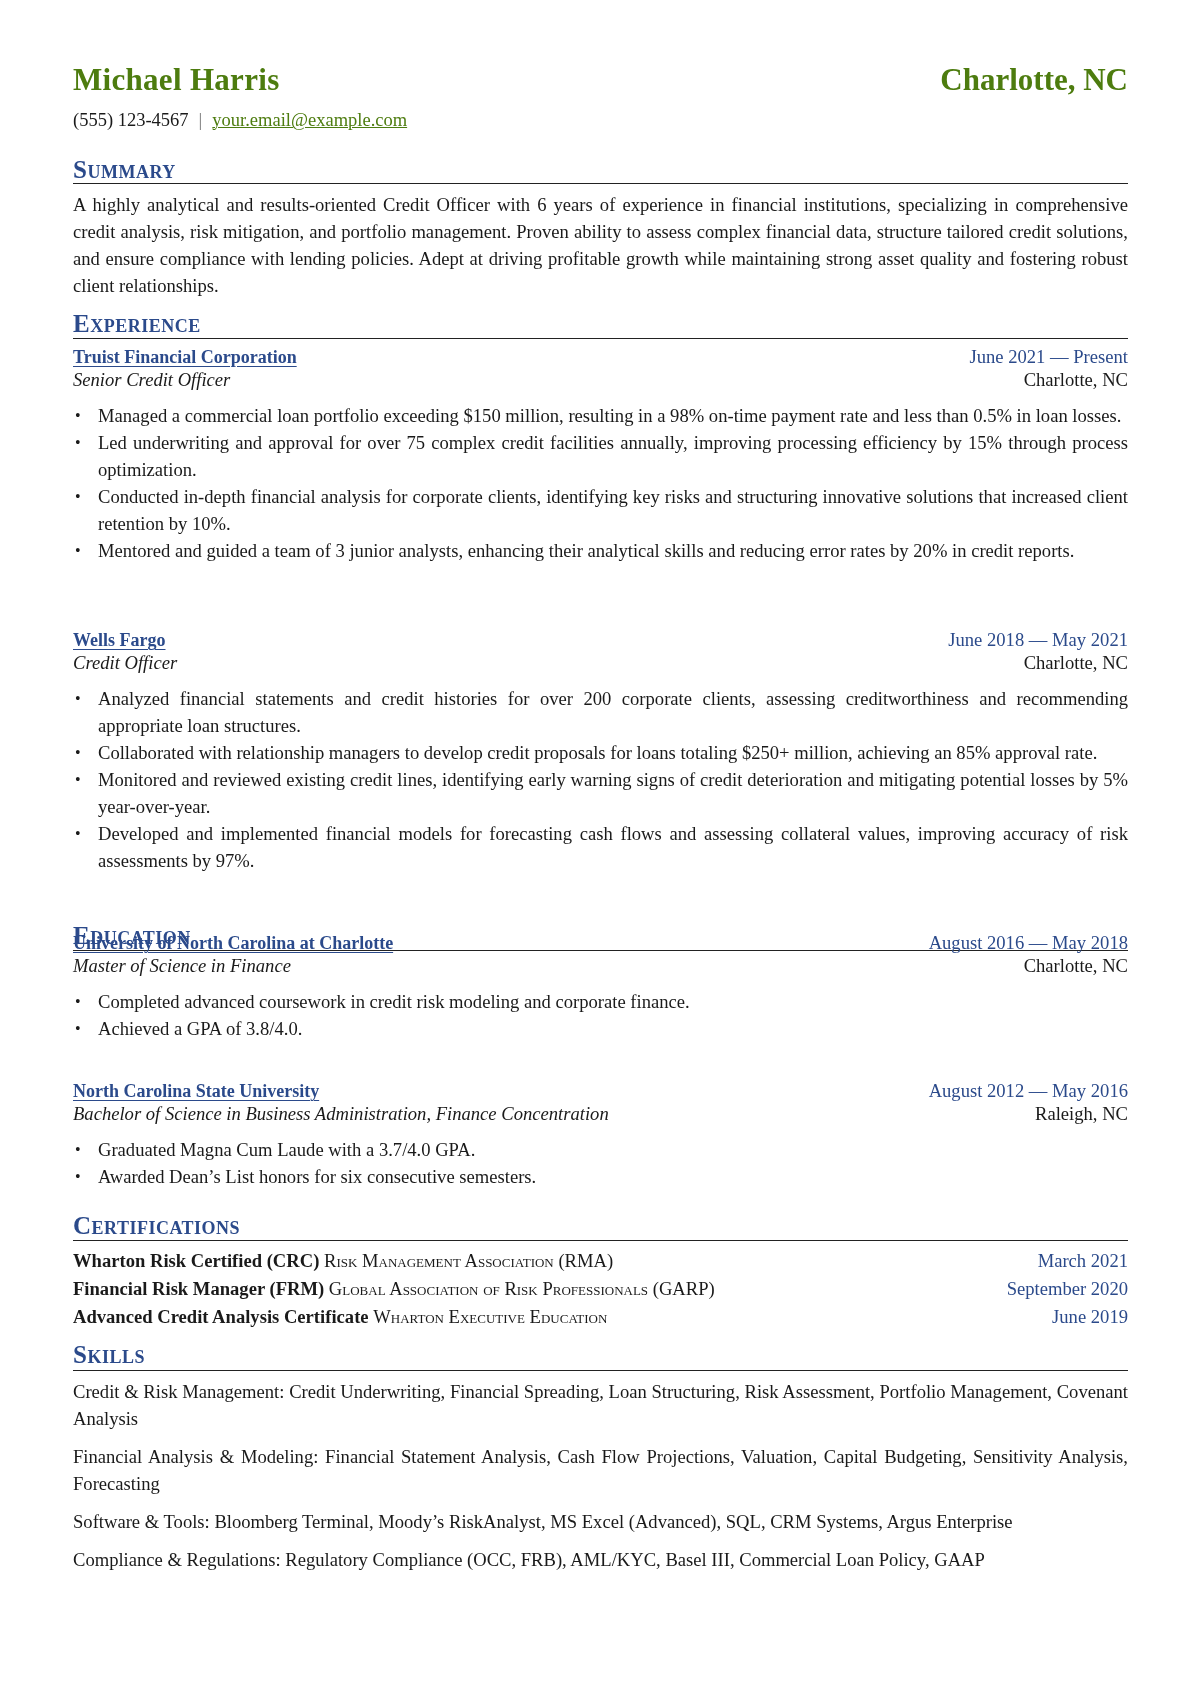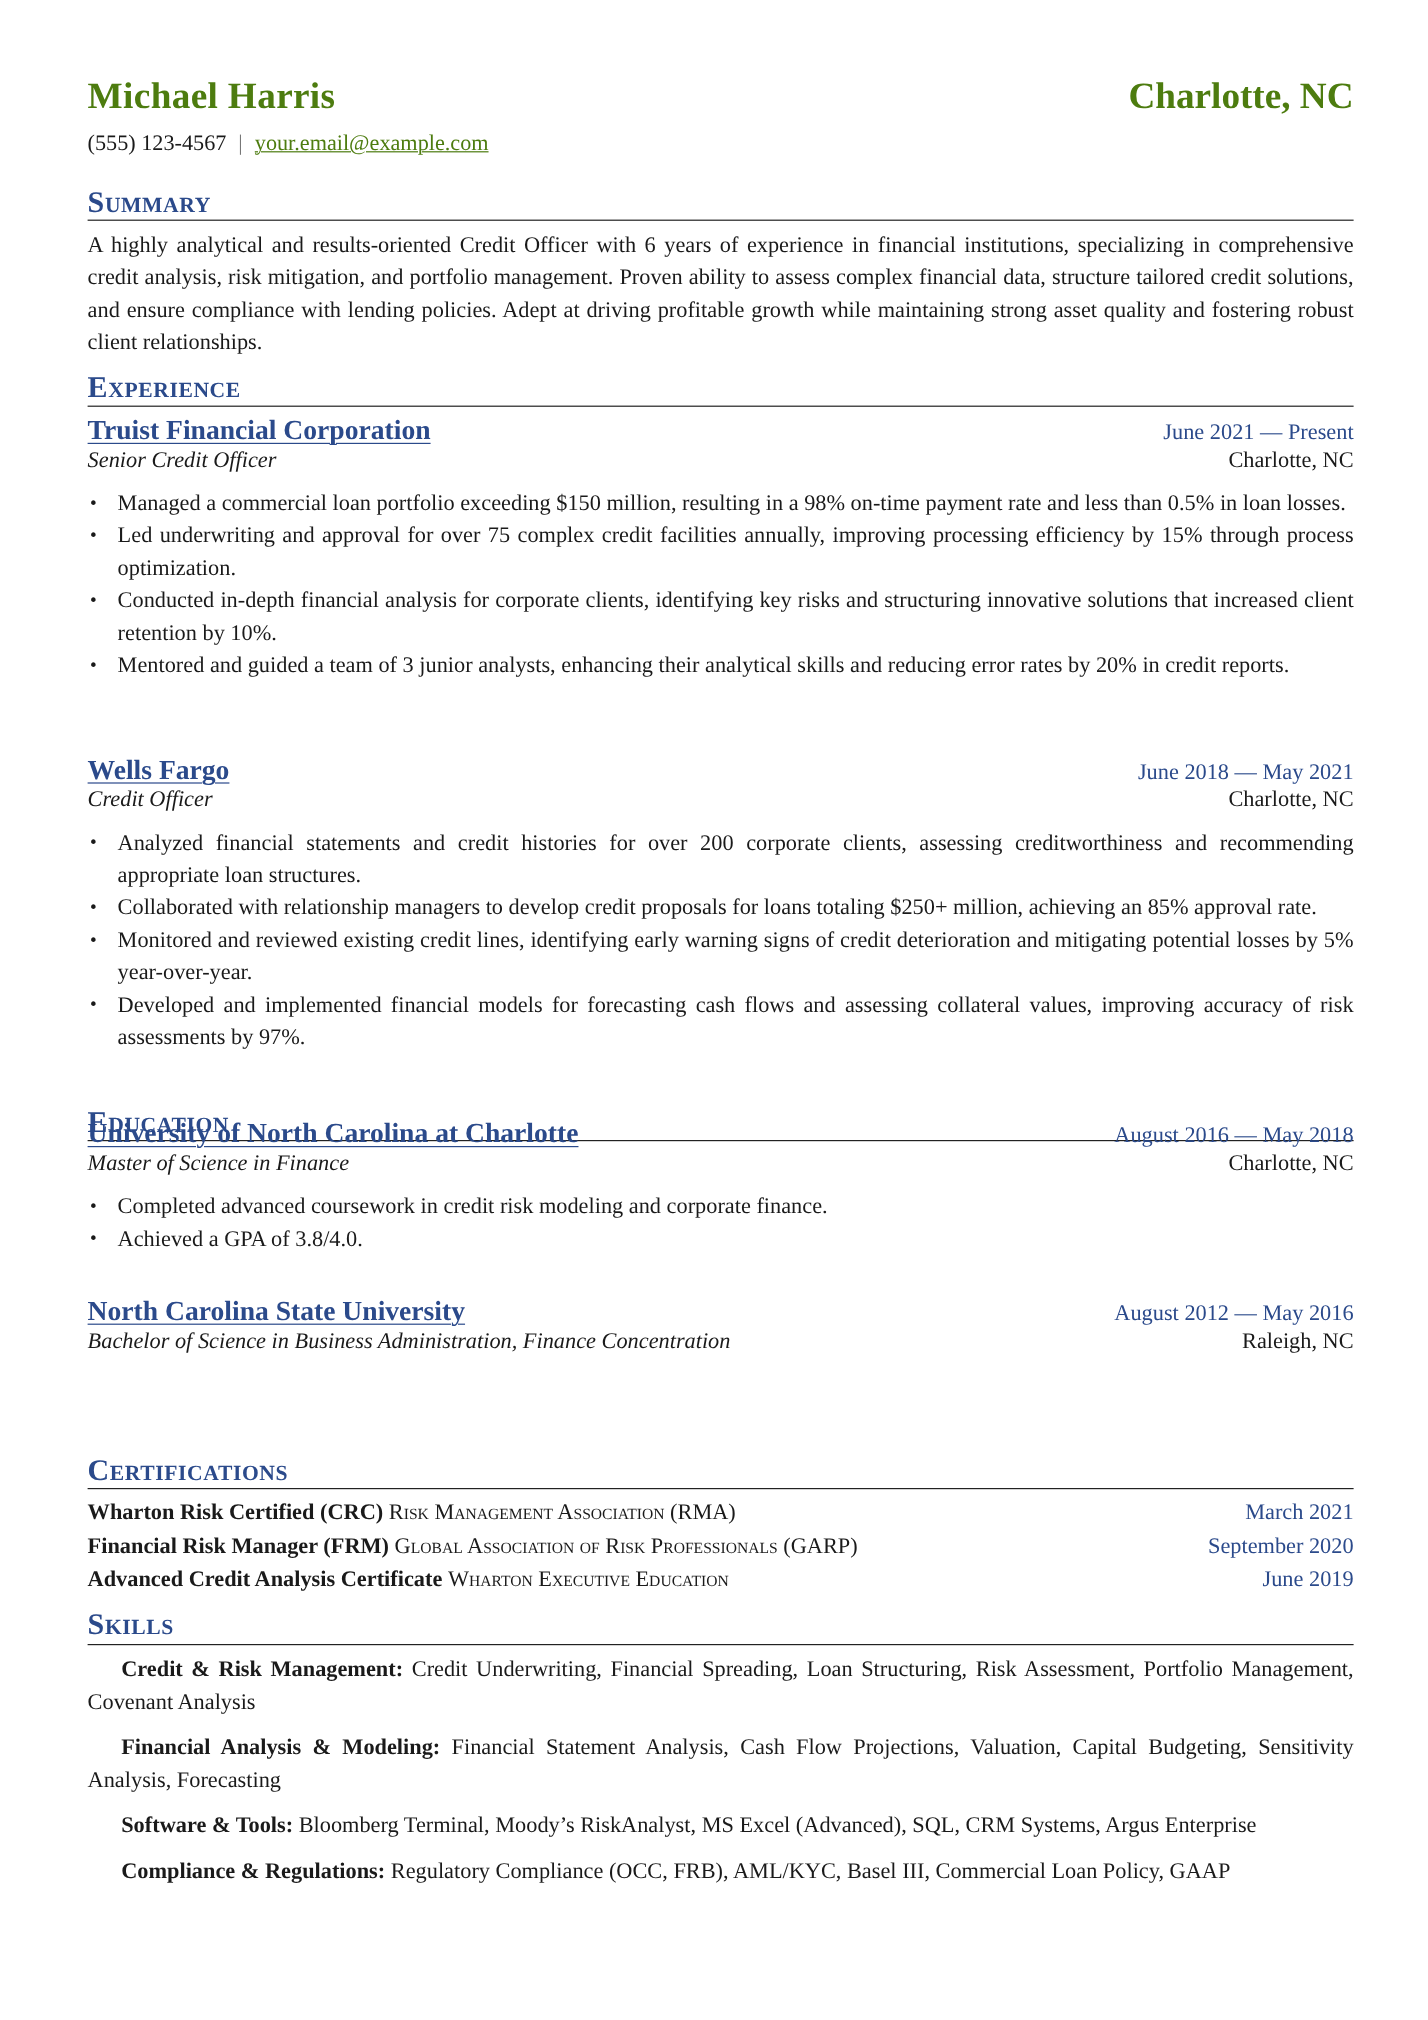--- a/index.html
+++ b/index.html
@@ -11,35 +11,35 @@
   .row { display: flex; justify-content: space-between; align-items: baseline; }
   .name { font-family: "Liberation Serif", serif; font-weight: bold; font-size: 31px; letter-spacing: 0.3px; }
   .city { font-family: "Liberation Serif", serif; font-weight: bold; font-size: 31px; }
   .contact { font-family: "Liberation Serif", serif; font-size: 18.5px; }
   .contact .sep { color: #777; margin: 0 10px; }
   .contact a { color: #4d7c0f; text-decoration: underline; text-decoration-thickness: 1px; }
   .sec-head { font-family: "Liberation Serif", serif; font-weight: bold; font-variant: small-caps;
               font-size: 25px; color: #2b4a8b; letter-spacing: 0.5px; line-height: 26px; }
   .rule { position: absolute; left: 0; right: 0; height: 0; border-top: 1.2px solid #222; }
   .para { font-family: "Liberation Serif", serif; font-size: 18.6px; line-height: 27px; text-align: justify; }
-  .org { font-family: "Liberation Serif", serif; font-weight: bold; font-size: 23px; color: #2b4a8b;
+  .org { font-family: "Liberation Serif", serif; font-weight: bold; font-size: 18px; color: #2b4a8b;
          text-decoration: underline; text-decoration-thickness: 1px; text-underline-offset: 3px; }
   .dates { font-family: "Liberation Serif", serif; font-size: 18.6px; color: #2b4a8b; }
   .role { font-family: "Liberation Serif", serif; font-style: italic; font-size: 18.6px; }
   .loc { font-family: "Liberation Serif", serif; font-size: 18.6px; }
   ul.bul { margin: 0; padding: 0; list-style: none; }
   ul.bul li { position: relative; padding-left: 25px; font-family: "Liberation Serif", serif;
               font-size: 18.6px; line-height: 27px; text-align: justify; }
   ul.bul li::before { content: "\2022"; position: absolute; left: 2px; top: 0; font-size: 16px; }
   .cert-row { display: flex; justify-content: space-between; font-family: "Liberation Serif", serif;
               font-size: 18.6px; line-height: 28px; }
   .cert-name { font-weight: bold; }
   .cert-issuer { font-variant: small-caps; }
   .skill { font-family: "Liberation Serif", serif; font-size: 18.6px; line-height: 27px; text-align: justify; }
-  .skill b { font-weight: bold; margin-left: 28px; }
+  .skill b { font-weight: normal; }
 </style>
 </head>
 <body>
 
 <div class="page">
 
   <div class="abs row" style="top:62px;">
     <span class="name blue">Michael Harris</span>
     <span class="city blue">Charlotte, NC</span>
   </div>
@@ -108,20 +108,24 @@
 
   <div class="abs" style="top:1080px;">
     <div class="row">
       <span class="org">North Carolina State University</span>
       <span class="dates">August 2012 — May 2016</span>
     </div>
     <div class="row" style="margin-top:1px;">
       <span class="role">Bachelor of Science in Business Administration, Finance Concentration</span>
       <span class="loc">Raleigh, NC</span>
     </div>
+    <ul class="bul" style="margin-top:11px;">
+      <li>Graduated Magna Cum Laude with a 3.7/4.0 GPA.</li>
+      <li>Awarded Dean’s List honors for six consecutive semesters.</li>
+    </ul>
   </div>
 
   <div class="abs sec-head" style="top:1213px;">Certifications</div>
   <div class="rule" style="top:1240px;"></div>
   <div class="abs" style="top:1247px;">
     <div class="cert-row">
       <span><span class="cert-name">Wharton Risk Certified (CRC)</span> <span class="cert-issuer">Risk Management Association (RMA)</span></span>
       <span class="dates">March 2021</span>
     </div>
     <div class="cert-row">

